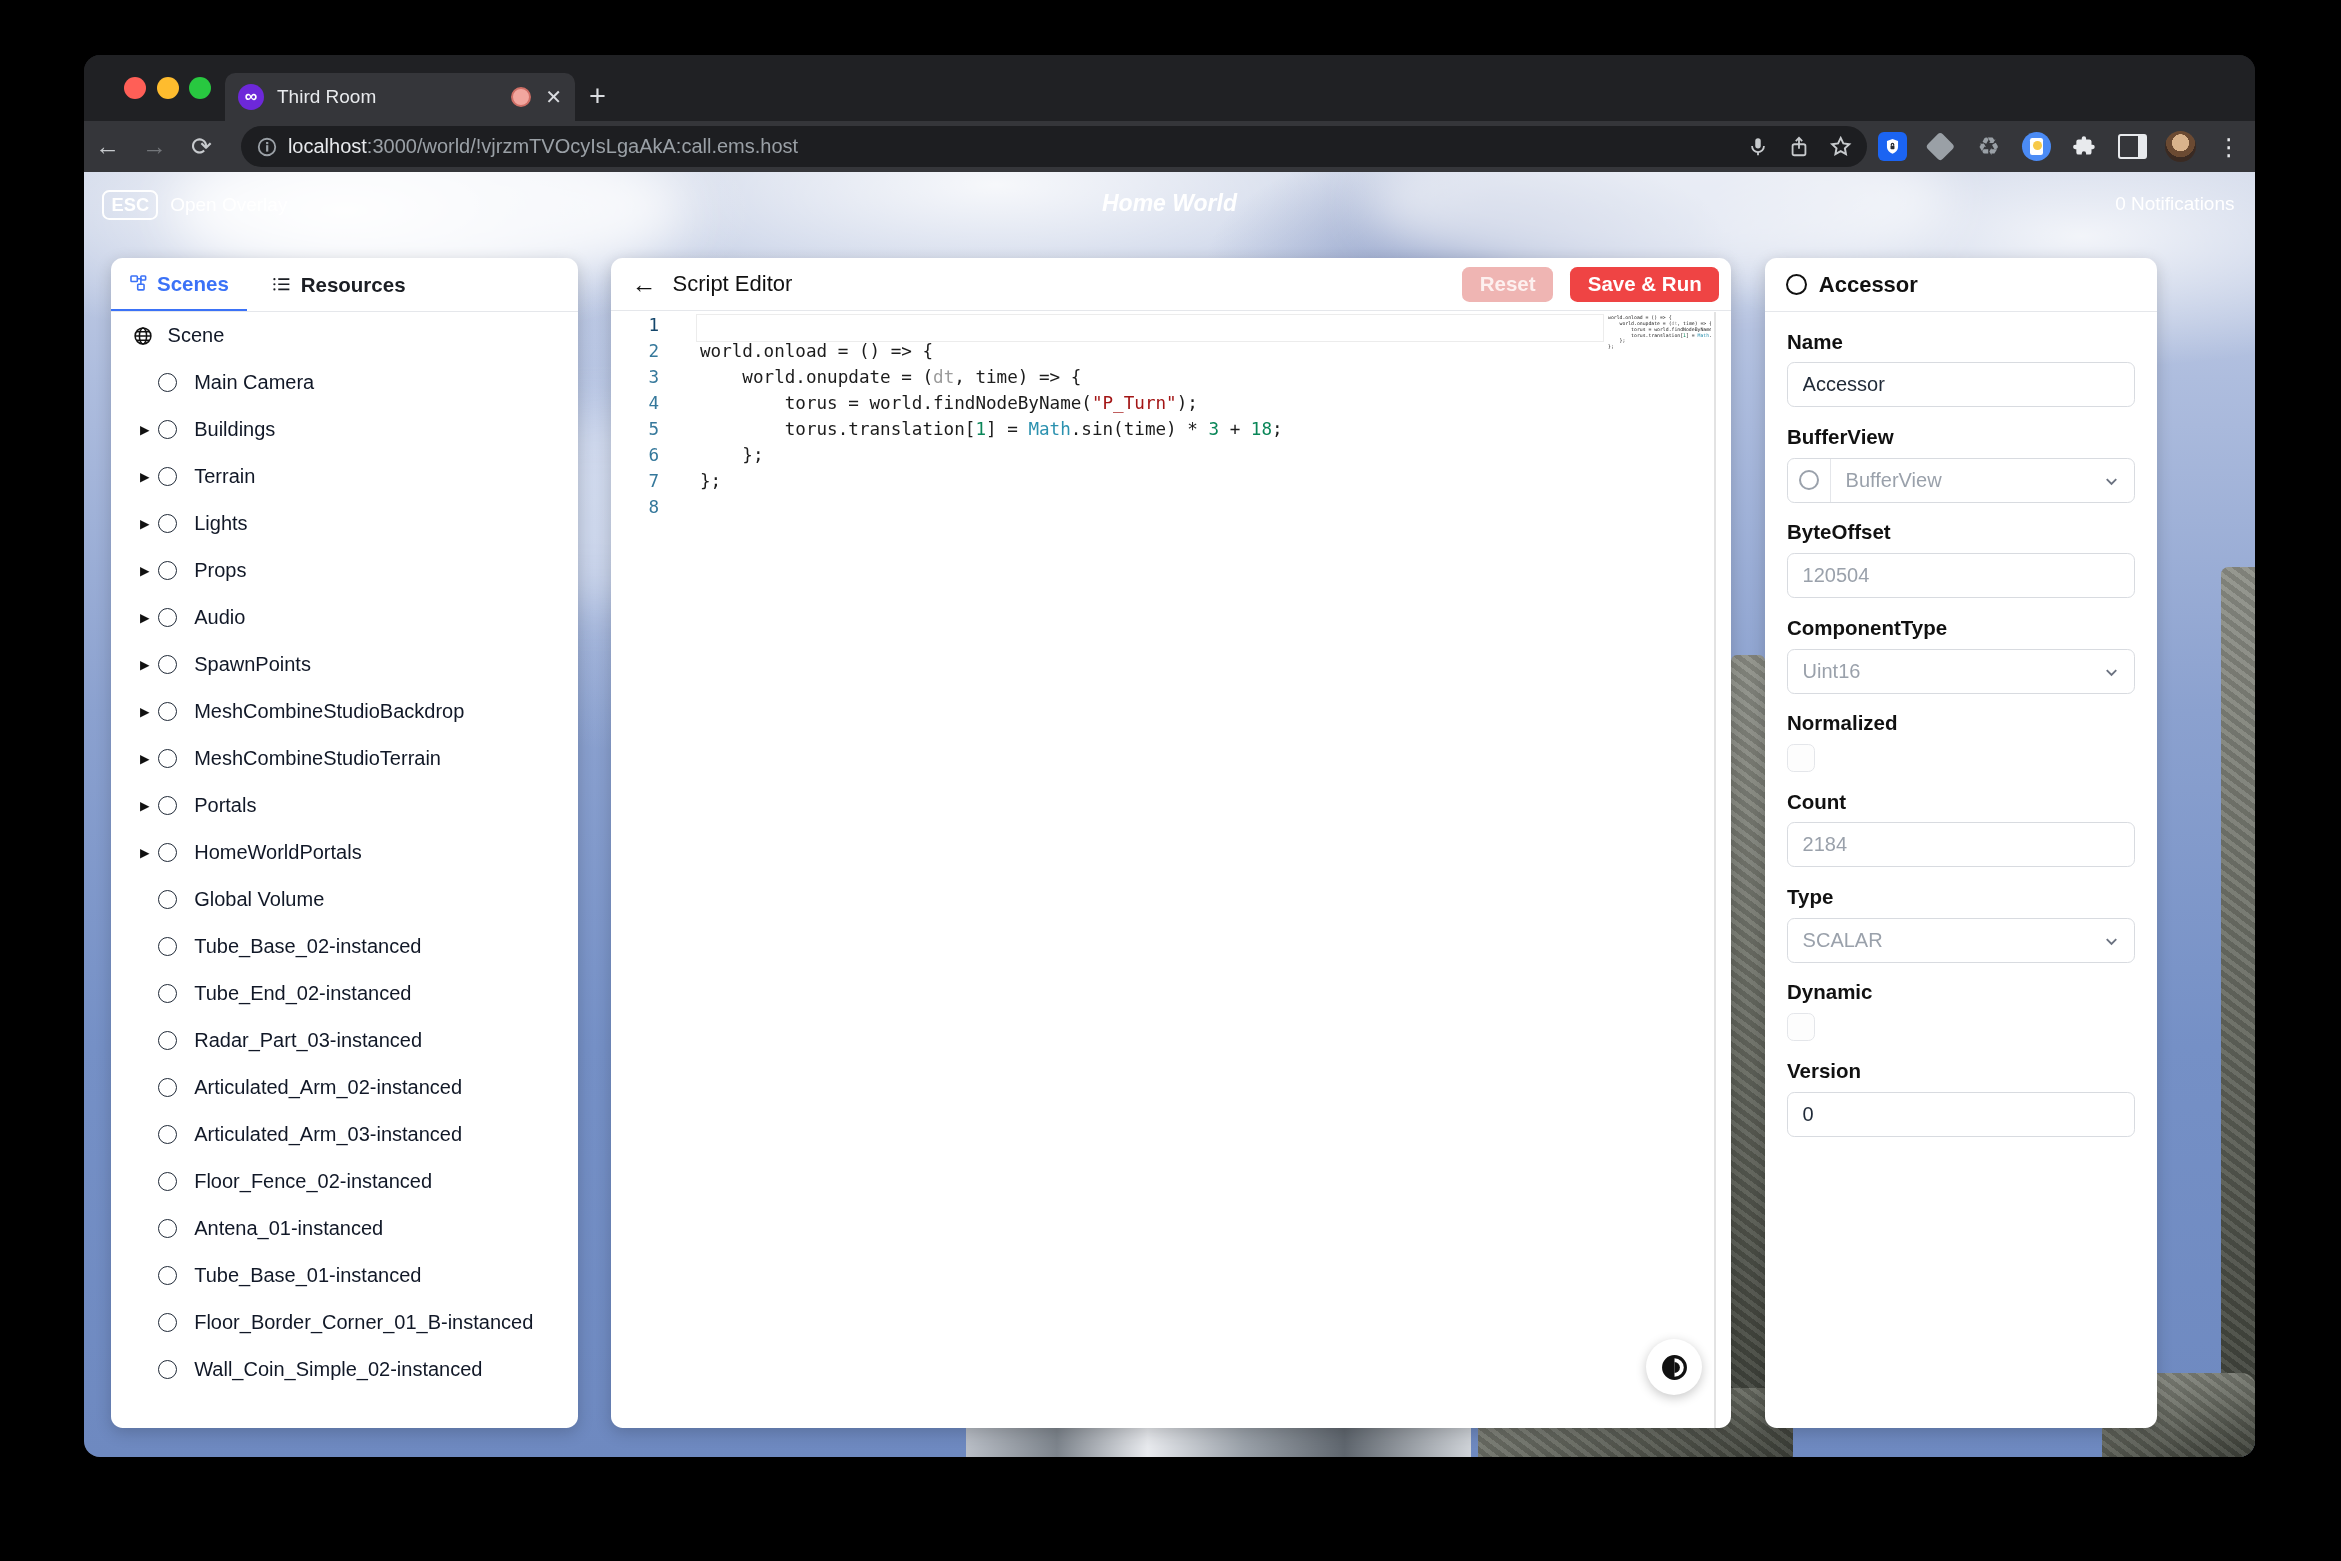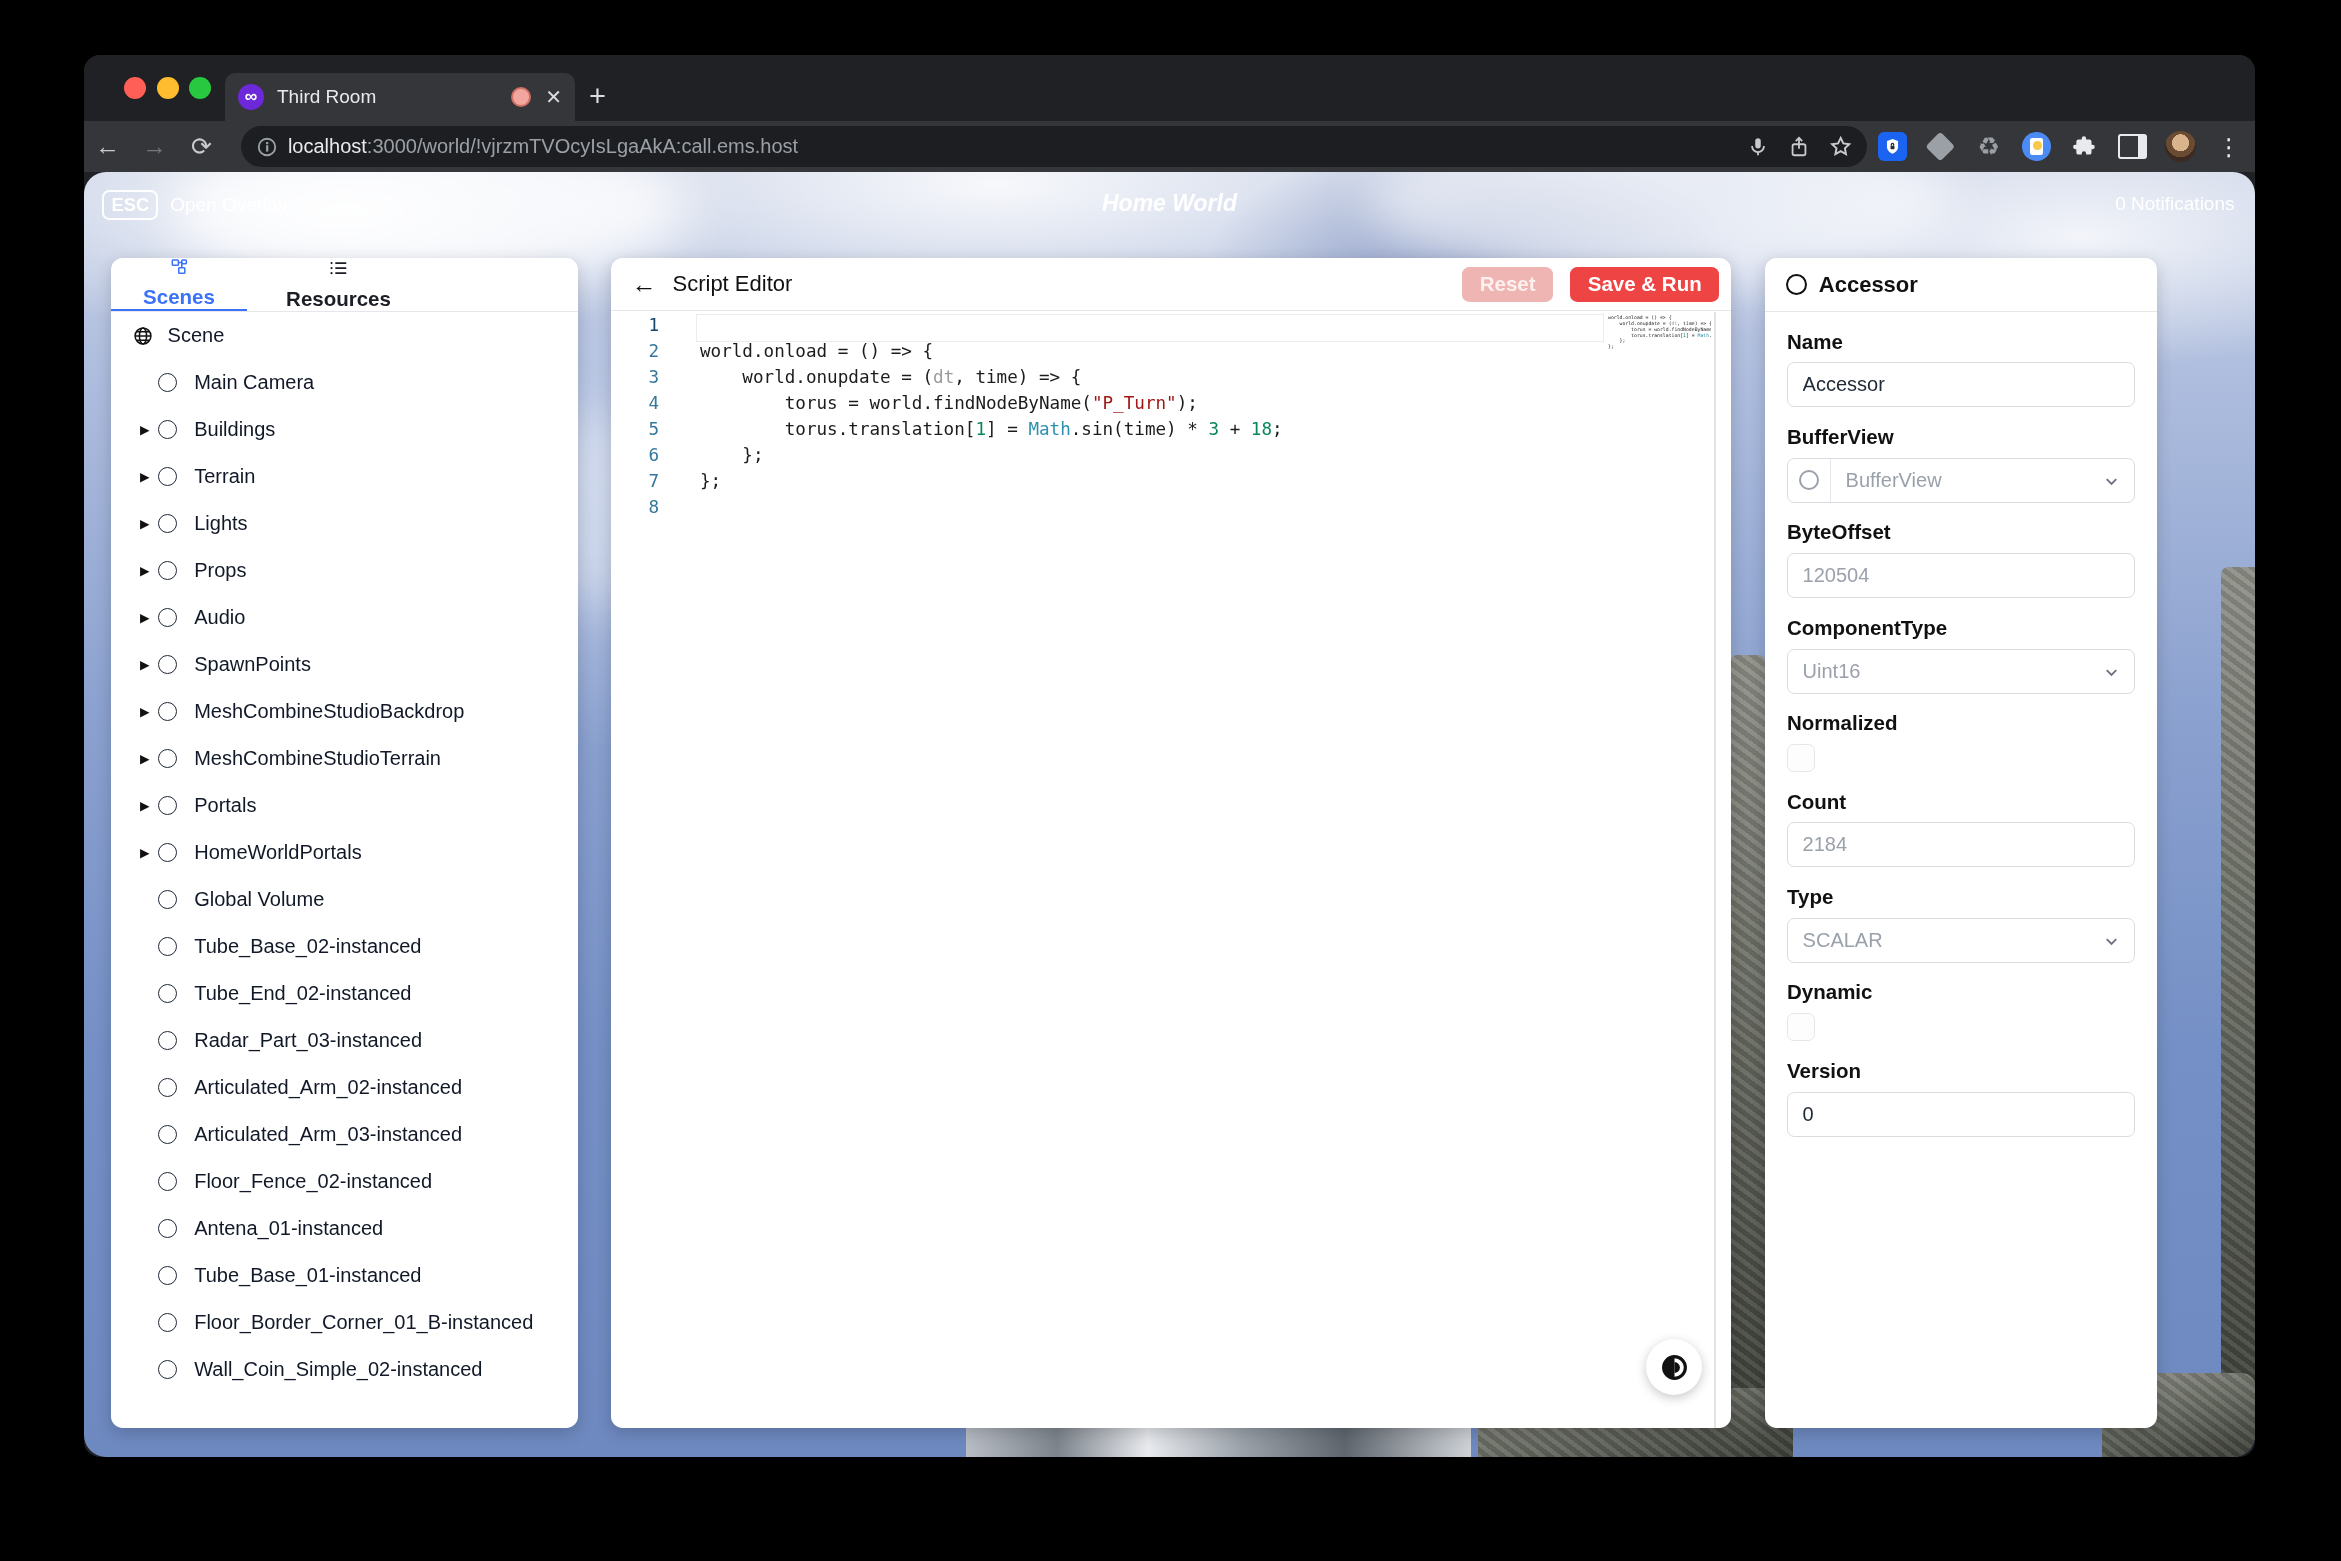--- a/index.html
+++ b/index.html
@@ -37,39 +37,39 @@
   .avatar{width:31px;height:31px;border-radius:50%;background:radial-gradient(circle at 50% 38%,#d9b38c 0 34%,#6b4a32 35% 58%,#3a2a22 59% 78%,#2e3340 79%);}
   .kebab{color:#e8eaed;font-size:23.4px;letter-spacing:0;}
   
   .page{position:relative;height:1285px;overflow:hidden;
     background:
       radial-gradient(ellipse 381px 176px at 64% 7%, rgba(86,108,168,.5), rgba(86,108,168,0) 70%),
       radial-gradient(ellipse 659px 220px at 12% 3%, rgba(255,255,255,.92), rgba(255,255,255,0) 62%),
       radial-gradient(ellipse 806px 242px at 42% 1%, rgba(255,255,255,.85), rgba(255,255,255,0) 62%),
       radial-gradient(ellipse 659px 220px at 92% 5%, rgba(255,255,255,.8), rgba(255,255,255,0) 60%),
       radial-gradient(ellipse 1098px 381px at 38% 26%, rgba(225,232,247,.5), rgba(255,255,255,0) 70%),
-      linear-gradient(180deg,#c9d2e6 0%,#aebdde 16%,#8ba1cf 42%,#7590c6 68%,#6e89c0 100%); border-radius: 22px;}
+      linear-gradient(180deg,#c9d2e6 0%,#aebdde 16%,#8ba1cf 42%,#7590c6 68%,#6e89c0 100%);}
   .cloud{position:absolute;border-radius:50%;filter:blur(25px);background:rgba(255,255,255,.75);}
   .rock{position:absolute;background:
       repeating-linear-gradient(37deg, rgba(255,255,255,.07) 0 4.4px, rgba(0,0,0,.1) 4.4px 9.5px),
       linear-gradient(165deg,#8e9088 0%,#6a6d64 45%,#4a4d45 80%,#3b3e37 100%);}
   .robot{position:absolute;background:
       linear-gradient(90deg,#b9bec6 0%,#7d848c 18%,#e8eaee 36%,#9aa1a9 55%,#5f666e 75%,#cfd3d8 100%);
       border-radius:29px 29px 0 0;}
   .hud{position:absolute;left:0;top:0;width:100%;height:66px;color:#fff;}
   .escwrap{position:absolute;left:18.3px;top:17.6px;display:flex;align-items:center;gap:11.7px;}
   .escbadge{border:2.2px solid #fff;border-radius:7.3px;padding:2.2px 7.3px;font-size:18.3px;font-weight:bold;}
   .openoverlay{font-size:19px;}
   .hudtitle{position:absolute;left:0;right:0;top:17.6px;text-align:center;font-size:23px;font-weight:bold;font-style:italic;}
   .hudnotif{position:absolute;right:20.5px;top:20.5px;font-size:19px;}
   .panel{position:absolute;top:86px;height:1170px;background:#fff;border-radius:11.7px;box-shadow:0 4.4px 16px rgba(0,0,0,.18);z-index:3;box-sizing:border-box;}
   
   .p-left{left:27px;width:467px;}
   .tabsrow{height:53px;display:flex;border-bottom:1.5px solid #e5e7eb;}
-  .ltab{display:flex;align-items:center;justify-content:center;gap:8.8px;font-size:20.5px;font-weight:bold;box-sizing:border-box;flex-direction:column;}
+  .ltab{display:flex;align-items:center;justify-content:center;gap:8.8px;font-size:20.5px;font-weight:bold;box-sizing:border-box;}
   .ltab.active{width:136px;color:#3b72f7;border-bottom:2.9px solid #3b72f7;}
   .ltab.idle{width:183px;color:#1b1e24;}
   .tree{position:absolute;left:0;top:54px;right:0;bottom:0;overflow:hidden;}
   .trow{height:47px;display:flex;align-items:center;font-size:20px;color:#111827;}
   .trow .tri{width:10.3px;margin-left:29px;font-size:12.4px;color:#111;flex:0 0 auto;}
   .trow .tri.empty{visibility:hidden;}
   .trow .ncirc{width:17px;height:17px;border:1.8px solid #1f2937;border-radius:50%;margin-left:7.3px;flex:0 0 auto;}
   .trow .lbl{margin-left:17.6px;white-space:nowrap;}
   .trow.root .lbl{margin-left:14.6px;}
   .trow.root .gicon{margin-left:22px;}

